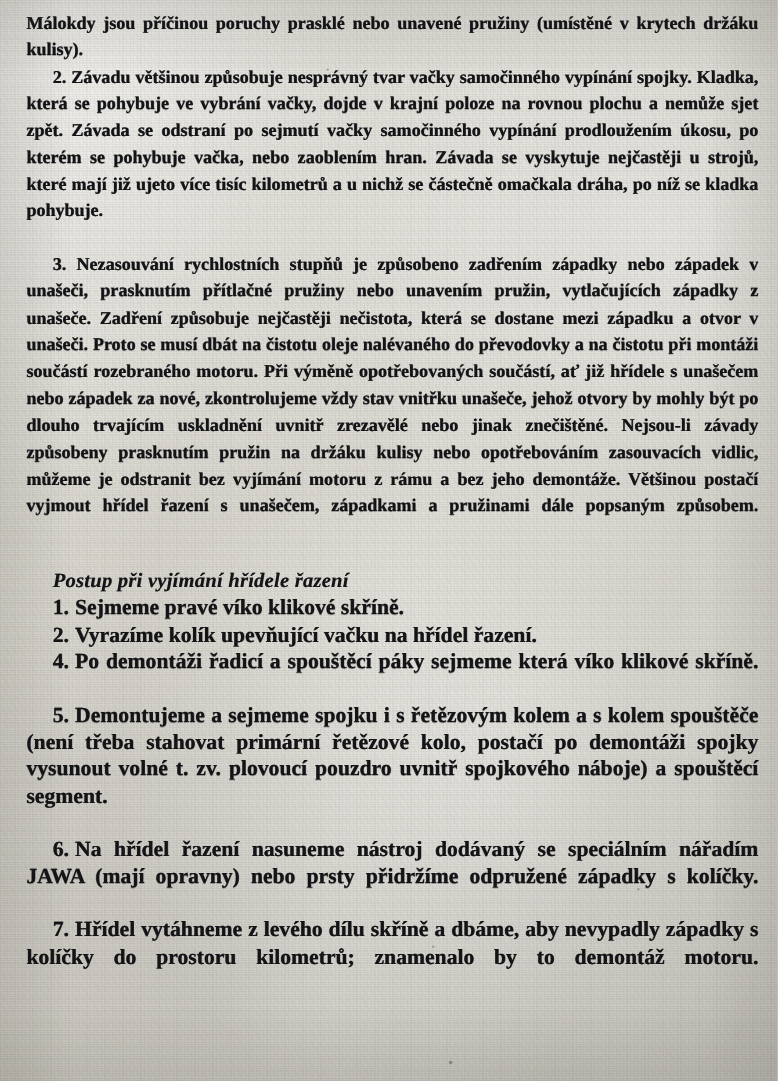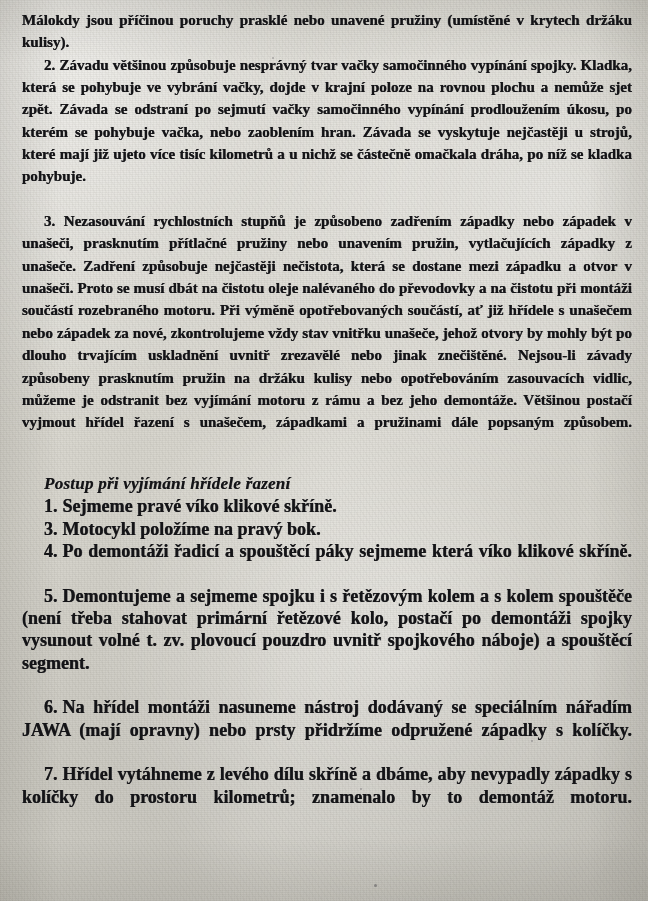--- a/index.html
+++ b/index.html
@@ -171,30 +171,30 @@
 
     <p class="para indent flush">3. Nezasouvání rychlostních stupňů je způsobeno zadřením západky nebo západek v unašeči, prasknutím přítlačné pružiny nebo unavením pružin, vytlačujících západky z unašeče. Zadření způsobuje nejčastěji nečistota, která se dostane mezi západku a otvor v unašeči. Proto se musí dbát na čistotu oleje nalévaného do převodovky a na čistotu při montáži součástí rozebraného motoru. Při výměně opotřebovaných součástí, ať již hřídele s unašečem nebo západek za nové, zkontrolujeme vždy stav vnitřku unašeče, jehož otvory by mohly být po dlouho trvajícím uskladnění uvnitř zrezavělé nebo jinak znečištěné. Nejsou-li závady způsobeny prasknutím pružin na držáku kulisy nebo opotřebováním zasouvacích vidlic, můžeme je odstranit bez vyjímání motoru z rámu a bez jeho demontáže. Většinou postačí vyjmout hřídel řazení s unašečem, západkami a pružinami dále popsaným způsobem.</p>
 
     <p class="subhead gap-before">Postup při vyjímání hřídele řazení</p>
 
     <ol class="steps gap-after">
       <li class="short">
         <span class="num">1.</span><span>Sejmeme pravé víko klikové skříně.</span>
       </li>
       <li class="short">
-        <span class="num">3.</span><span>Motocykl položíme na pravý bok.</span>
+        <span class="num">2.</span><span>Vyrazíme kolík upevňující vačku na hřídel řazení.</span>
       </li>
       <li class="flush">
         <span class="num">4.</span><span>Po demontáži řadicí a spouštěcí páky sejmeme která víko klikové skříně.</span>
       </li>
       <li class="flush">
         <span class="num">5.</span><span>Demontujeme a sejmeme spojku i s řetězovým kolem a s kolem spouštěče (není třeba stahovat primární řetězové kolo, postačí po demontáži spojky vysunout volné t. zv. plovoucí pouzdro uvnitř spojkového náboje) a spouštěcí segment.</span>
       </li>
       <li class="flush">
-        <span class="num">6.</span><span>Na hřídel montáži nasuneme nástroj dodávaný se speciálním nářadím JAWA (mají opravny) nebo prsty přidržíme odpružené západky s kolíčky.</span>
+        <span class="num">6.</span><span>Na hřídel řazení nasuneme nástroj dodávaný se speciálním nářadím JAWA (mají opravny) nebo prsty přidržíme odpružené západky s kolíčky.</span>
       </li>
       <li class="flush">
         <span class="num">7.</span><span>Hřídel vytáhneme z levého dílu skříně a dbáme, aby nevypadly západky s kolíčky do prostoru kilometrů; znamenalo by to demontáž motoru.</span>
       </li>
 
     </ol>
 
   </div>
 
   <div class="speck" style="left:272px; top:57px;  width:2px; height:2px;"></div>

